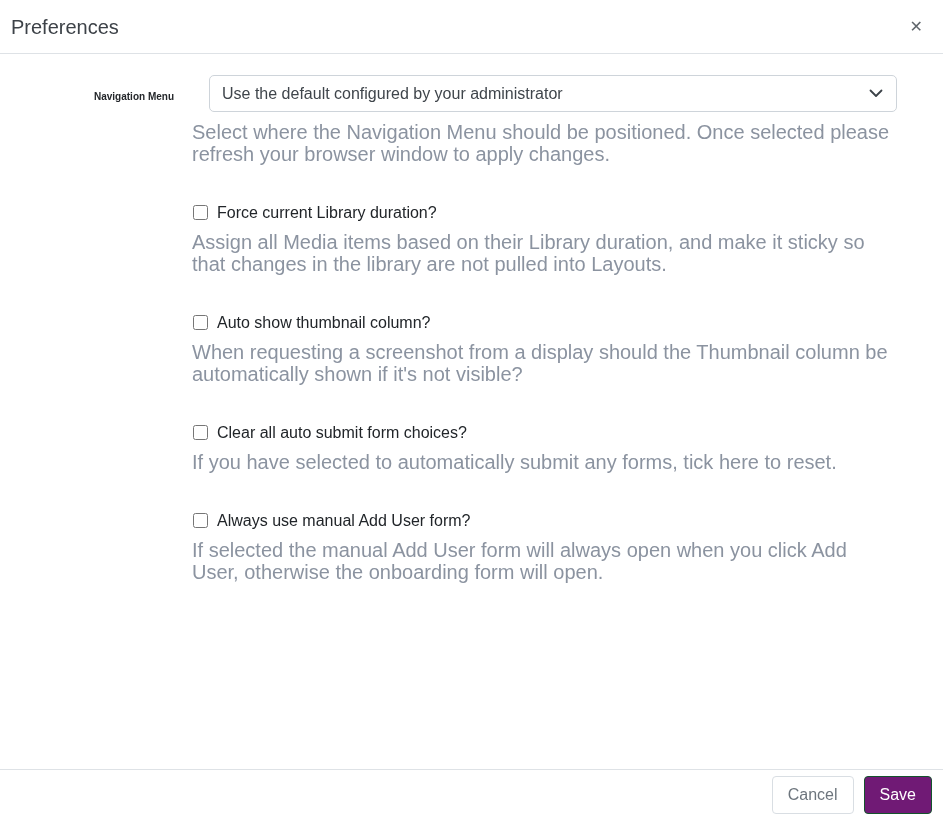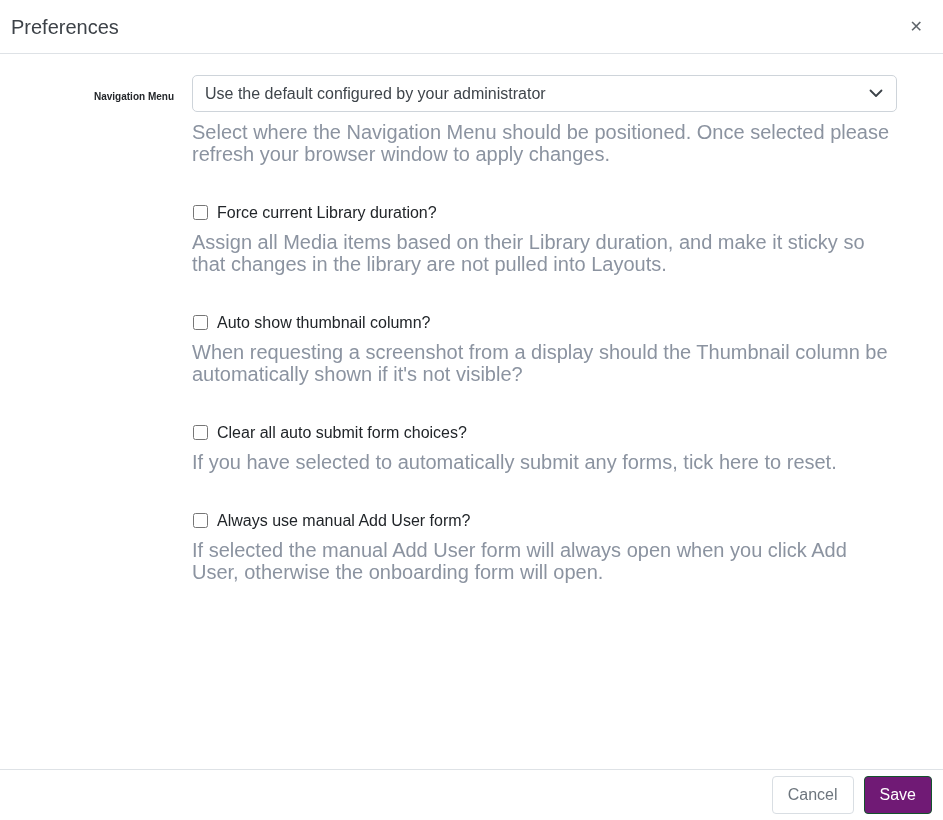--- a/index.html
+++ b/index.html
@@ -44,21 +44,21 @@
   .form-row { display: flex; margin-bottom: 38px; }
   .col-label {
     flex: 0 0 176px; width: 176px; box-sizing: border-box;
     padding: 9px 18px 0 50px;
     text-align: right;
     font-weight: 700; font-size: 10px; color: #24272b;
     line-height: 25px;
   }
   .col-control { flex: 1 1 auto; min-width: 0; }
   
-  .select-wrap { position: relative; }
+  .select-wrap { position: relative; margin-left: 17px; }
   .custom-select {
     width: 100%; height: 37px; box-sizing: border-box;
     -webkit-appearance: none; -moz-appearance: none; appearance: none;
     background: #fff;
     border: 1px solid #ced4da; border-radius: 5px;
     padding: 0 34px 0 12px;
     font-family: "Liberation Sans", sans-serif;
     font-size: 16px; color: #3f454b;
     cursor: pointer;
   }

